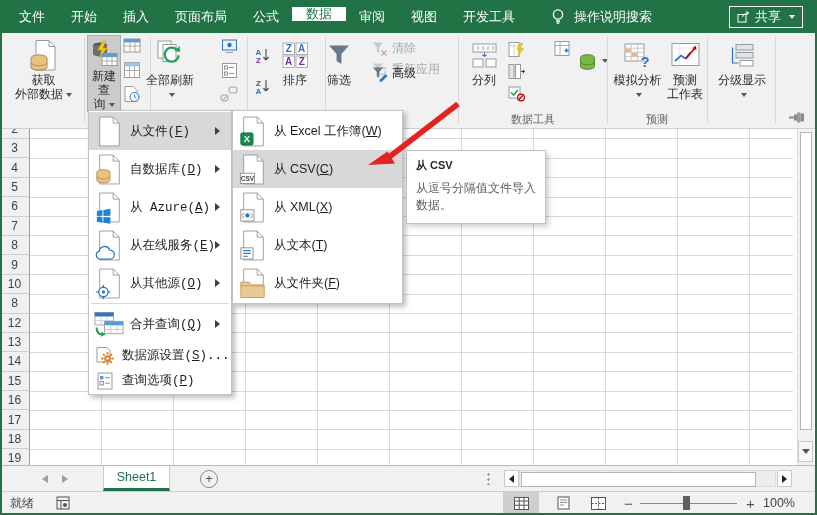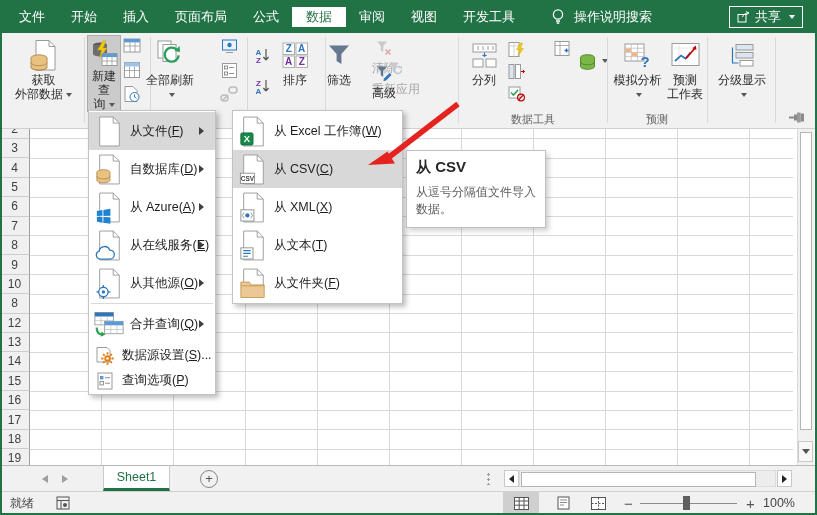--- a/index.html
+++ b/index.html
@@ -9,40 +9,40 @@
   .abs{position:absolute;}
 
   
   .frame{position:absolute;background:#217346;z-index:90;pointer-events:none;}
 
   
   .tabbar{position:absolute;left:0;top:0;width:817px;height:33px;background:#217346;
           display:flex;align-items:stretch;color:#fff;font-size:13px;z-index:5;}
   .tab{display:flex;align-items:center;padding:12px 13px;cursor:default;}
   .tab.selected{background:#fff;color:#217346;margin-top:7px;align-self:flex-start;
-                height:20px;padding:0 14px;}
+                height:14px;padding:0 14px;}
   .bulb{display:flex;align-items:center;margin-left:22px;}
   .searchlbl{display:flex;align-items:center;margin-left:8px;}
   .sharebtn{margin-left:auto;margin-right:14px;align-self:center;height:20px;
             border:1px solid #fff;display:flex;align-items:center;padding:0 7px;gap:5px;}
   .caret{display:inline-block;width:0;height:0;border:3.5px solid transparent;
          border-top:4px solid #585858;margin-left:3px;position:relative;top:2px;}
   .caret.w{border-top-color:#fff;}
 
   
   .ribbon{position:absolute;left:0;top:33px;width:817px;height:95px;background:#f1f1f1;
           border-bottom:1px solid #d0d0d0;z-index:4;}
   .vsep{position:absolute;top:4px;height:86px;width:1px;background:#d9d9d9;}
   .bigbtn{position:absolute;top:3px;height:74px;display:flex;flex-direction:column;
           align-items:center;font-size:12px;color:#2b2b2b;}
   .bigbtn .bicon{height:36px;display:flex;align-items:center;justify-content:center;margin-top:1px;}
   .blabel{text-align:center;line-height:14px;}
   .blabel .bl{display:block;}
   .pressed{background:#cbcbcb;border:1px solid #ababab;top:2px;box-sizing:border-box;}
-  .smallrow{position:absolute;display:flex;align-items:center;gap:4px;font-size:12px;color:#2b2b2b;flex-direction:column;}
+  .smallrow{position:absolute;display:flex;align-items:center;gap:4px;font-size:12px;color:#2b2b2b;}
   .smallrow.dis{color:#a8a8a8;}
   .grplabel{position:absolute;top:79px;font-size:11px;color:#5f5f5f;transform:translateX(-50%);
             white-space:nowrap;}
   .stackicon{position:absolute;width:20px;height:20px;display:flex;align-items:center;justify-content:center;}
 
   
   .grid{position:absolute;left:0;top:129px;width:817px;height:336px;background:#fff;
         overflow:hidden;z-index:1;}
   .rowheads{position:absolute;left:0;top:-9.4px;width:30px;}
   .rh{height:19.4px;box-sizing:border-box;background:#f0f0f0;border-bottom:1px solid #cdcdcd;
@@ -88,38 +88,38 @@
   .viewbtn{position:absolute;top:0;height:22px;display:flex;align-items:center;justify-content:center;width:36px;}
   .viewbtn.sel{background:#cfcfcf;}
   .zoomtrack{position:absolute;left:640px;top:10.5px;width:97px;height:1.4px;background:#8a8a8a;}
   .zoomtick{position:absolute;left:688px;top:7.5px;width:1.4px;height:8px;background:#8a8a8a;}
   .zoomthumb{position:absolute;left:683px;top:4px;width:7px;height:14px;background:#5f5f5f;}
   .zsign{position:absolute;top:0;height:22px;display:flex;align-items:center;font-size:15px;color:#555;}
 
   
   .menu{position:absolute;background:#fff;border:1px solid #c3c3c3;
         box-shadow:3px 3px 5px rgba(0,0,0,.25);padding:1px 0;box-sizing:border-box;}
-  .menu-main{left:88px;top:110px;width:128px;z-index:55;}
+  .menu-main{left:88px;top:110px;width:144px;z-index:55;font-family:Liberation Mono, monospace;}
   .menu-sub{left:232px;top:110px;width:171px;z-index:60;}
   .mitem{height:38px;display:flex;align-items:center;position:relative;font-size:12.5px;color:#1e1e1e;}
   .mitem.small{height:25px;}
   .mitem.hl{background:#d8d8d8;}
   .micon{width:30px;margin-left:5px;display:flex;justify-content:center;flex:none;}
   .micon.sm{width:22px;}
   .mlabel{margin-left:6px;white-space:nowrap;}
   .u{text-decoration:underline;}
   .marrow{position:absolute;right:7px;width:0;height:0;border:4px solid transparent;
           border-left:5px solid #3f3f3f;}
   .msep{height:1px;background:#d9d9d9;margin:1px 2px;}
 
   
   .tooltip{position:absolute;left:406px;top:150px;width:140px;background:#fff;
            border:1px solid #bfbfbf;box-shadow:3px 3px 5px rgba(0,0,0,.18);
            padding:7px 9px 9px 9px;z-index:70;box-sizing:border-box;}
-  .tt-title{font-weight:bold;font-size:15px;color:#262626;margin-bottom:7px;}
+  .tt-title{font-weight:bold;font-size:11px;color:#262626;margin-bottom:7px;}
   .tt-body{font-size:12px;color:#5d5d5d;line-height:17px;}
 
   .arrowsvg{position:absolute;left:0;top:0;z-index:80;pointer-events:none;}
   svg{display:block;}
   text{font-family:"Liberation Sans","DejaVu Sans",sans-serif;}
 </style>
 </head>
 <body>
 
 <div class="tabbar">

